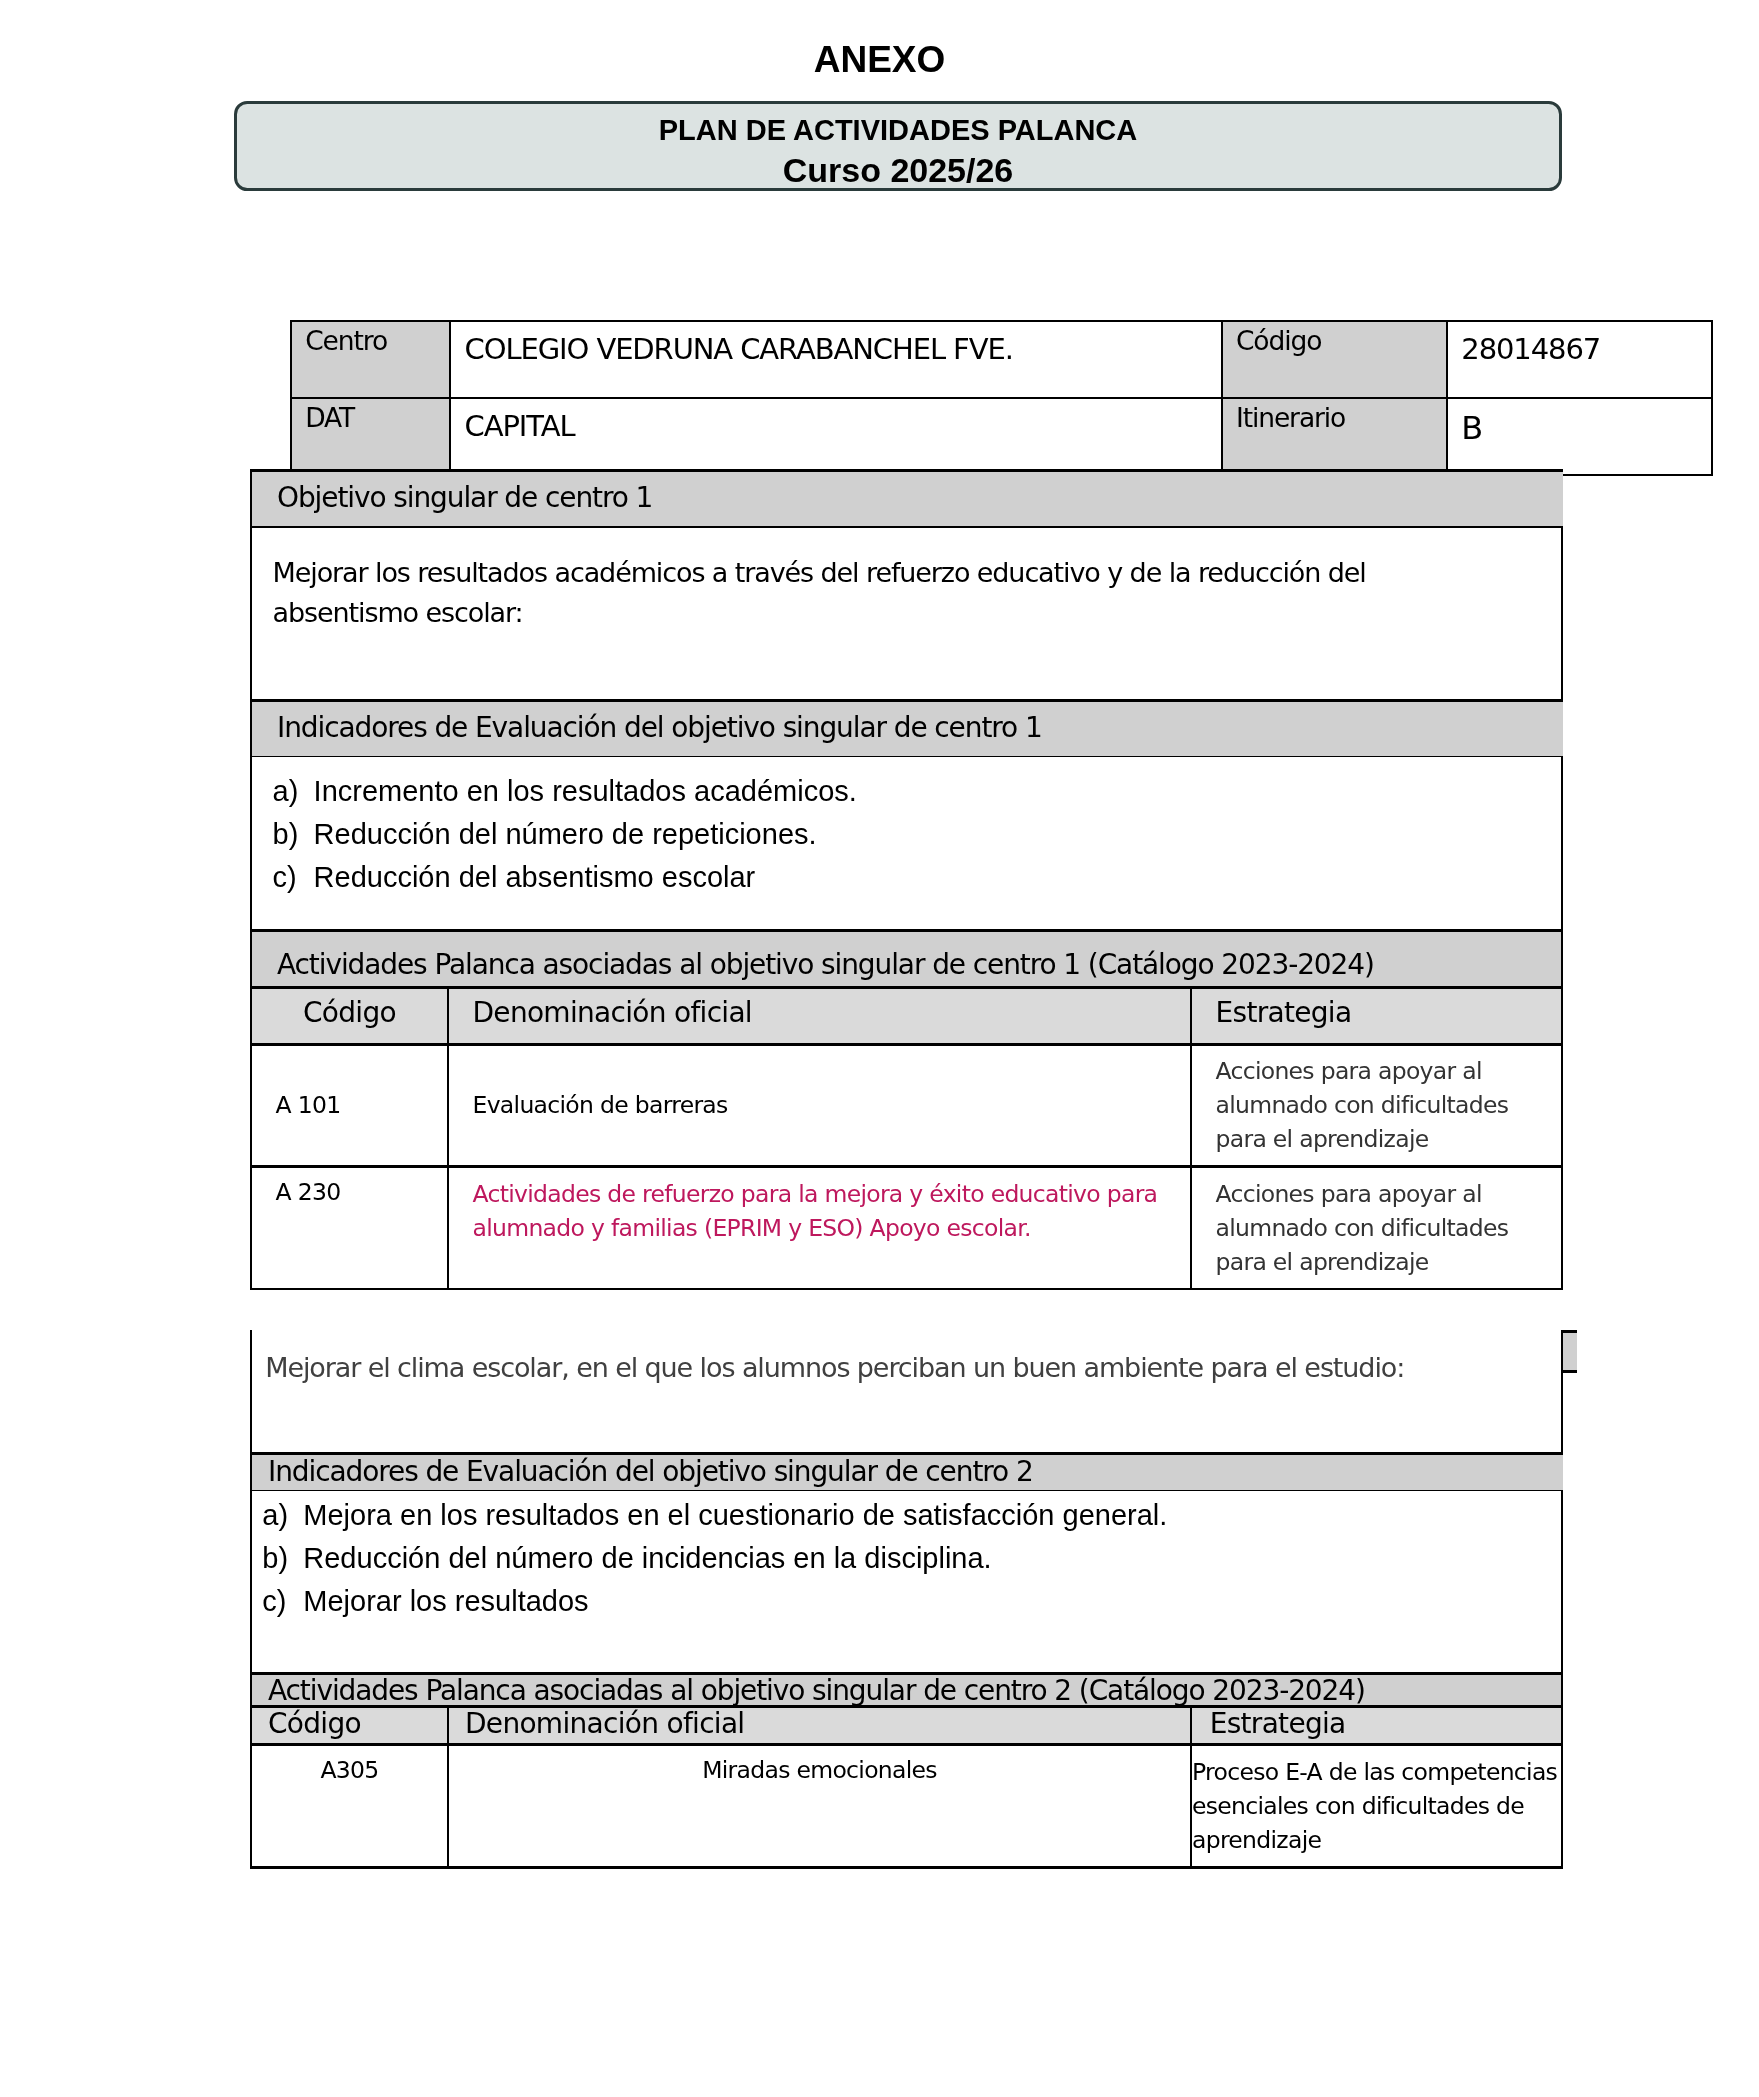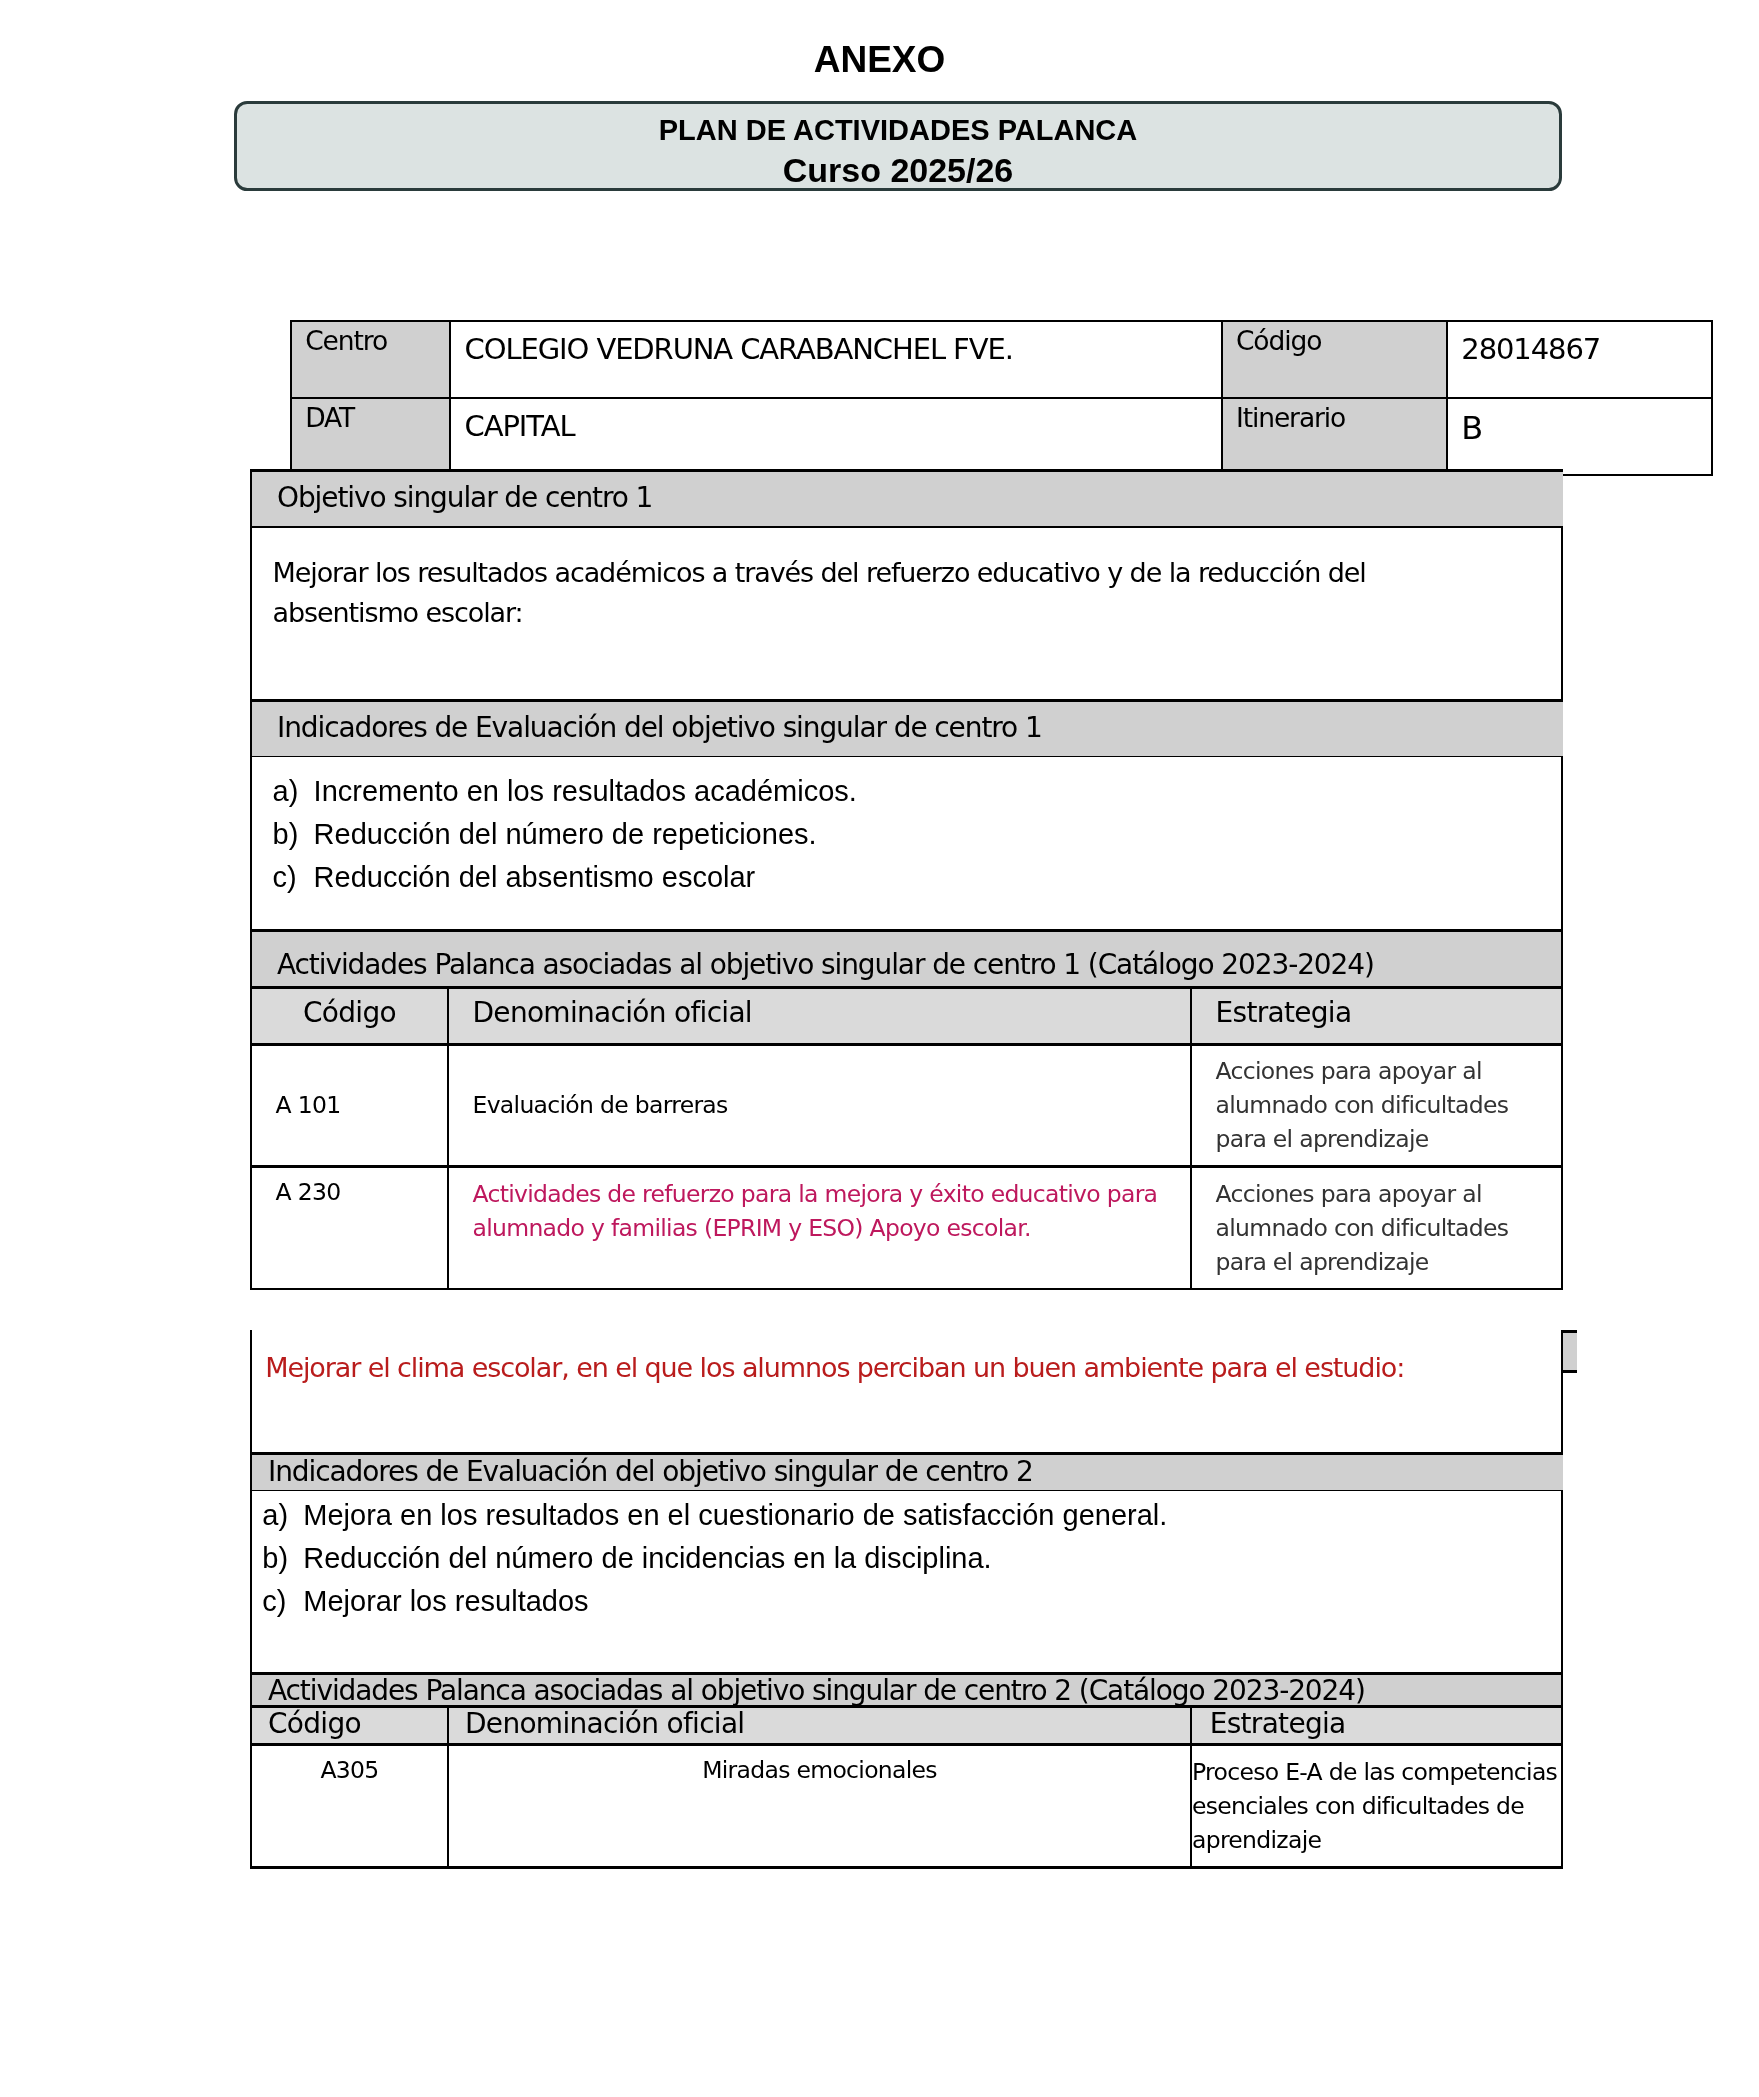--- a/index.html
+++ b/index.html
@@ -105,21 +105,21 @@
   <tr style="height:119px; border-top:3.7px solid #000;">
     <td style="font-size:23.5px; padding:10.3px 23.5px;">A 230</td>
     <td style="font-size:23.5px; line-height:34px; padding:8.8px 23.5px; color:#be185d;">Actividades de refuerzo para la mejora y éxito educativo para alumnado y familias (EPRIM y ESO) Apoyo escolar.</td>
     <td style="font-size:23.5px; line-height:34px; padding:8.8px 23.5px; color:#333;">Acciones para apoyar al alumnado con dificultades para el aprendizaje</td>
   </tr>
 </tbody>
   </table>
 
 <div class="abs sec-hdr" style="left:264px; top:1288px; width:1313px; height:43px; border-left:2.2px solid #000; padding:1.5px 16px; font-size:28px;margin-top:42px;">Objetivo singular de centro 2</div>
 
-<div class="abs box" style="left:250px; top:1330px; width:1313px; height:125px; padding:22px 13.2px; font-family:'DejaVu Sans',sans-serif; font-size:27px; letter-spacing:-1.1px; color:#b91c1c;">Mejorar el clima escolar, en el que los alumnos perciban un buen ambiente para el estudio:</div>
+<div class="abs box" style="left:250px; top:1330px; width:1313px; height:125px; padding:22px 13.2px; font-family:'DejaVu Sans',sans-serif; font-size:27px; letter-spacing:-1.1px; color:#404040;">Mejorar el clima escolar, en el que los alumnos perciban un buen ambiente para el estudio:</div>
 
 <div class="abs sec-hdr" style="left:250px; top:1452px; width:1313px; height:41px; border-left:2.2px solid #000; padding:0 16px; font-size:28px;">Indicadores de Evaluación del objetivo singular de centro 2</div>
 
 <div class="abs box ind" style="left:250px; top:1491px; width:1313px; height:182px; padding:2.9px 10.3px;">
   <div class="row">
       <span class="mk">a)</span>
       <span>Mejora en los resultados en el cuestionario de satisfacción general.</span>
     </div>
   <div class="row">
       <span class="mk">b)</span>

